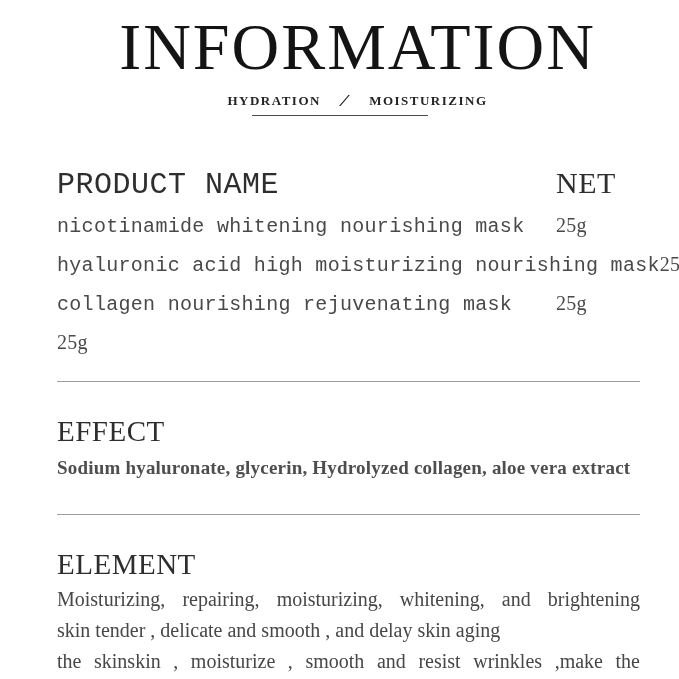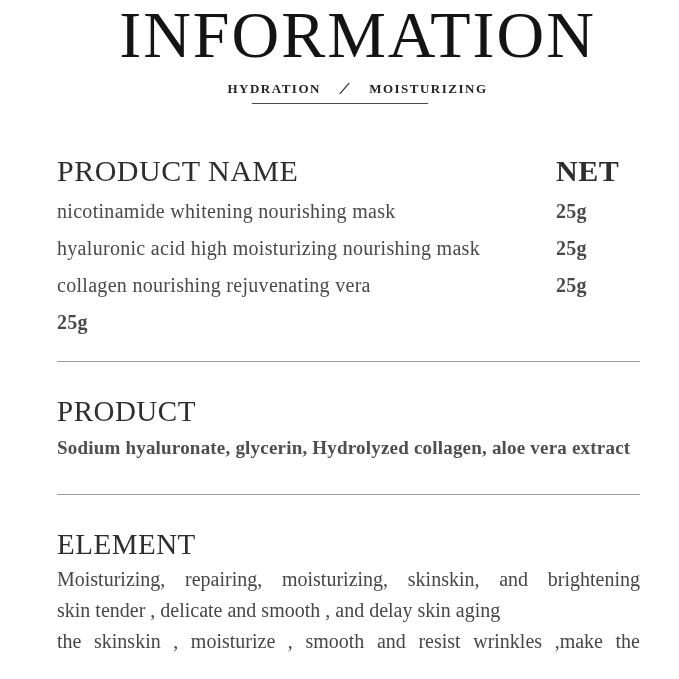--- a/index.html
+++ b/index.html
@@ -7,21 +7,21 @@
   body {
     width: 679px;
     height: 679px;
     overflow: hidden;
     font-family: "Liberation Serif", "DejaVu Serif", serif;
     color: #3f3f3f;
   }
   .page {
     width: 679px;
     height: 602px;
-    padding: 0 39px 0 57px;
+    padding: 12px 39px 0 57px;
     position: relative;
   }
 
   
   .hero-title {
     text-align: center;
     font-size: 66px;
     line-height: 70px;
     letter-spacing: 2px;
     color: #141414;
@@ -58,22 +58,22 @@
     position: relative;
     left: -9px;
   }
 
   
   .products { margin-top: 50px; }
   .table-head {
     display: flex;
     align-items: baseline;
   }
-  .col-name { flex: 1 1 auto; }
-  .col-net  { width: 84px; flex: 0 0 84px; font-weight: bold; }
+  .col-name { flex: 1 1 auto; font-family: Liberation Mono, monospace; }
+  .col-net  { width: 84px; flex: 0 0 84px; }
   .table-head .col-name,
   .table-head .col-net {
     font-size: 30px;
     line-height: 34px;
     letter-spacing: 0.5px;
     color: #2e2e2e;
   }
   .table-rows { margin-top: 0; }
   .product-row {
     display: flex;
@@ -149,40 +149,40 @@
     <div class="table-rows">
       <div class="product-row">
         <div class="col-name">nicotinamide whitening nourishing mask</div>
         <div class="col-net">25g</div>
       </div>
       <div class="product-row">
         <div class="col-name">hyaluronic acid high moisturizing nourishing mask</div>
         <div class="col-net">25g</div>
       </div>
       <div class="product-row">
-        <div class="col-name">collagen nourishing rejuvenating vera</div>
+        <div class="col-name">collagen nourishing rejuvenating mask</div>
         <div class="col-net">25g</div>
       </div>
       <div class="product-row">
         <div class="col-net">25g</div>
       </div>
     </div>
   </div>
 
   <div class="divider"></div>
 
   <div class="section">
-    <div class="section-title">PRODUCT</div>
+    <div class="section-title">EFFECT</div>
     <div class="element-text">Sodium hyaluronate, glycerin, Hydrolyzed collagen, aloe vera extract</div>
   </div>
 
   <div class="divider divider-2"></div>
 
   <div class="section">
     <div class="section-title">ELEMENT</div>
     <div class="effect-paragraph">
-      <div class="effect-line justified">Moisturizing, repairing, moisturizing, skinskin, and brightening</div>
+      <div class="effect-line justified">Moisturizing, repairing, moisturizing, whitening, and brightening</div>
       <div class="effect-line">skin tender , delicate and smooth , and delay skin aging</div>
       <div class="effect-line justified">the skinskin , moisturize , smooth and resist wrinkles ,make the</div>
     </div>
   </div>
 
 </div>
 
 </body></html>

